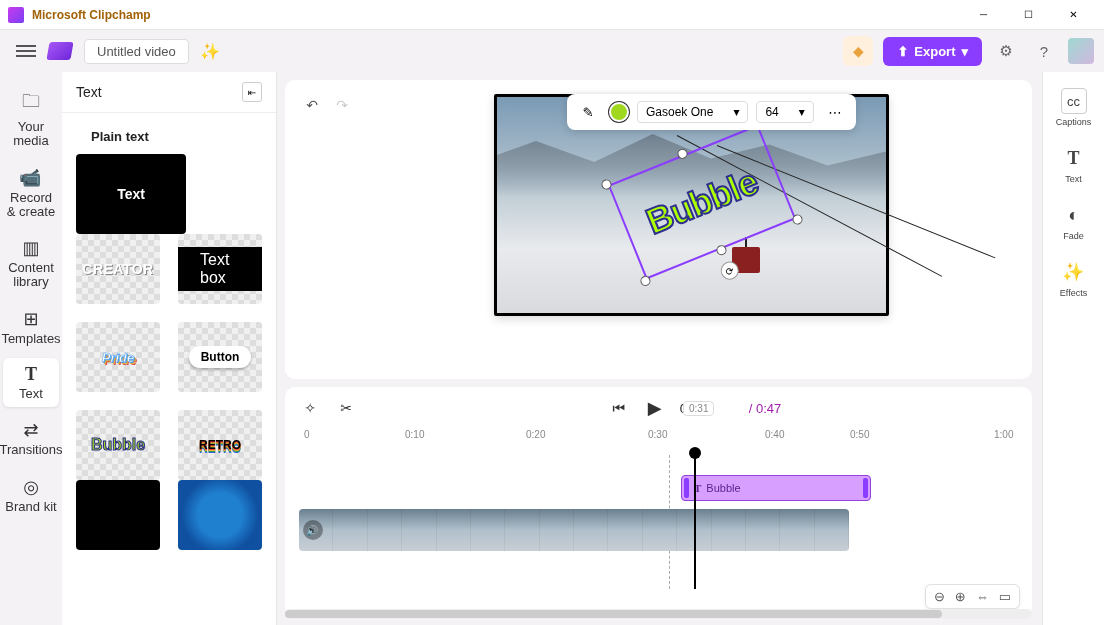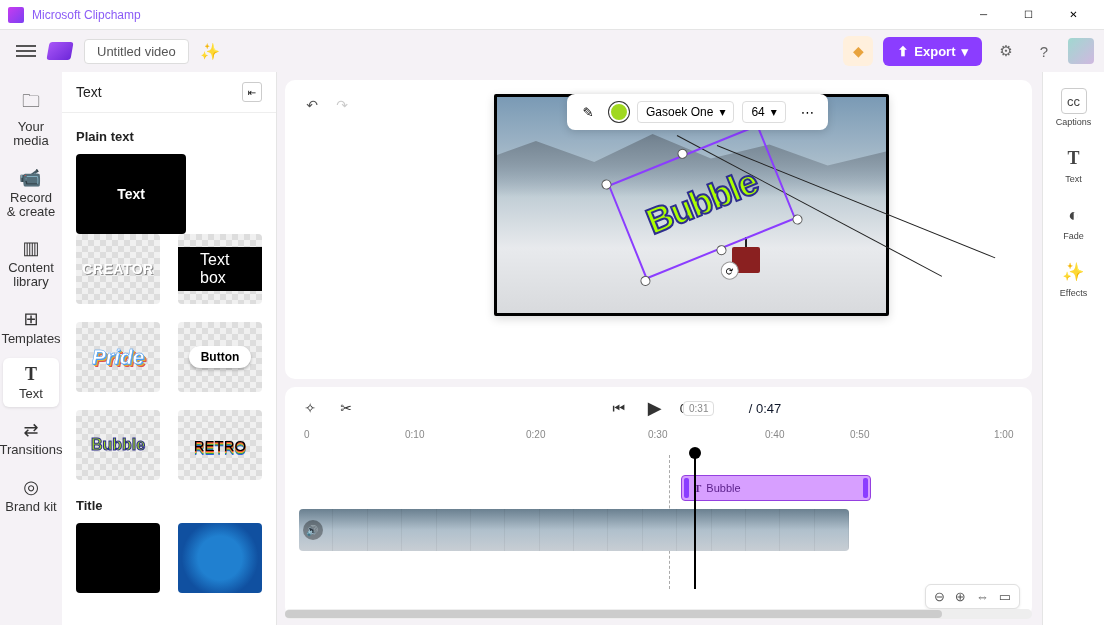--- a/index.html
+++ b/index.html
@@ -1,21 +1,21 @@
 <!DOCTYPE html>
 <html><head>
   <meta charset="utf-8">
   <style>
     * { box-sizing: border-box; margin: 0; padding: 0; font-family: 'Segoe UI', Arial, sans-serif; }
     body { width: 1104px; height: 625px; overflow: hidden; background: #fff; position: relative; }
 
     
     .titlebar { height: 30px; background: #fff; display: flex; align-items: center; padding: 0 8px; border-bottom: 1px solid #e5e5e5; }
     .titlebar .app-icon { width: 16px; height: 16px; background: linear-gradient(135deg,#c73cf0,#7b3ff2); border-radius: 2px; margin-right: 8px; }
-    .titlebar .title { font-size: 12px; color: #8b5cf6; }
+    .titlebar .title { font-size: 12px; color: #a16207; font-weight: bold; }
     .titlebar .win-controls { margin-left: auto; display: flex; gap: 0; }
     .titlebar .win-btn { width: 45px; height: 28px; display: flex; align-items: center; justify-content: center; font-size: 10px; cursor: pointer; }
 
     
     .toolbar { height: 42px; background: #f5f2f6; display: flex; align-items: center; padding: 0 10px 0 16px; gap: 12px; }
     .hamburger { width: 20px; cursor: pointer; }
     .hamburger-line { height: 2px; background: #555; margin: 3px 0; }
     .logo { width: 24px; height: 18px; background: linear-gradient(135deg,#a855f7,#6d28d9); border-radius: 3px; transform: skewX(-10deg); }
     .videoname { background: #fff; border: 1px solid #ddd; border-radius: 4px; padding: 4px 12px; font-size: 13px; color: #555; }
     .wand-icon { font-size: 16px; color: #aaa; }
@@ -35,72 +35,72 @@
     .farleft-item .icn { font-size: 18px; }
     .farleft-item .lbl { font-size: 13px; text-align:center; line-height:1.1; }
 
     
     .sidepanel { width: 215px; background: #fff; border-right: 1px solid #e5e5e5; display:flex; flex-direction:column; }
     .panel-header { display:flex; align-items:center; padding: 10px 14px; border-bottom:1px solid #eee; }
     .panel-header h3 { font-size: 14px; font-weight: 400; color:#222; }
     .panel-header .collapse { margin-left:auto; width:20px;height:20px; border:1px solid #ccc; border-radius:3px; display:flex;align-items:center;justify-content:center; font-size:10px;cursor:pointer;}
     .panel-body { flex:1; overflow-y:auto; padding: 10px 14px 0; position:relative;}
     .panel-body::-webkit-scrollbar{width:6px;} .panel-body::-webkit-scrollbar-thumb{background:#ccc;border-radius:3px;}
-    .section-title { font-size: 13px; font-weight:600; color:#222; margin: 6px 0 10px; }
+    .section-title { font-size: 13px; font-weight:600; color:#222; margin: 6px 15px 10px; }
     .section-row { display:flex; align-items:center; justify-content:space-between; margin: 16px 0 10px;}
     .section-row a { font-size:12px; color:#222; text-decoration:none; display:flex;align-items:center;gap:4px;}
     .plain-thumb { width:110px; height:80px; background:#000; display:flex;align-items:center;justify-content:center;color:#fff;font-size:14px;font-weight:600;cursor:pointer;border-radius:4px;}
     .grid { display:grid; grid-template-columns:1fr 1fr; gap:18px; }
     .tile { height:70px; border-radius:4px; display:flex;align-items:center;justify-content:center;cursor:pointer; font-weight:800; position:relative; overflow:hidden;
       background-image: linear-gradient(45deg,#ddd 25%,transparent 25%),linear-gradient(-45deg,#ddd 25%,transparent 25%),linear-gradient(45deg,transparent 75%,#ddd 75%),linear-gradient(-45deg,transparent 75%,#ddd 75%);
       background-size:12px 12px; background-position:0 0,0 6px,6px -6px,-6px 0; background-color:#f0f0f0;
     }
     .t-creator { color:#fff; font-family:Impact,sans-serif; font-size:14px; letter-spacing:0.5px; text-shadow:1px 1px 0 #888; }
     .t-textbox { background:#000;color:#fff;padding:4px 22px;font-size:16px;font-weight:400;}
-    .t-pride { font-size:21px; color:#fff; font-weight:900; font-style:italic;
+    .t-pride { font-size:13px; color:#fff; font-weight:900; font-style:italic;
        text-shadow: 1px 1px 0 #4c9cf0, 2px 2px 0 #e0b030, 3px 3px 0 #e05050; -webkit-text-stroke: 0.5px #4c9cf0;}
     .t-button { background:#fff;color:#000;padding:4px 12px;border-radius:14px;font-size:12px;font-weight:600;box-shadow:0 2px 3px rgba(0,0,0,0.25);}
     .t-bubble { font-size:16px; color:#a0d820; font-weight:900; -webkit-text-stroke:1px #2a2a8a; font-family: Impact, 'Arial Black', sans-serif;}
-    .t-retro { font-size:15px; color:#000; font-weight:400; font-family:Impact,sans-serif;
+    .t-retro { font-size:12px; color:#000; font-weight:700; font-family:Impact,sans-serif;
        text-shadow: 0 1px 0 #e84030, 0 2px 0 #f0b030, 0 3px 0 #30a050, 0 4px 0 #3060e0;}
 
     
     .center { flex:1; display:flex; flex-direction:column; background:#f5f2f6; padding: 8px 10px 8px 8px; gap:8px; position:relative;}
     .canvas-card { flex:1; background:#fff; border-radius:10px; padding:10px; display:flex; flex-direction:column;}
     .canvas-top { display:flex; align-items:flex-start; gap:14px; padding: 4px 6px 10px; }
     .undo-redo { display:flex; gap:8px; }
     .ur-btn { width:22px;height:22px;border:none;background:none;font-size:14px;color:#555;cursor:pointer;}
     .ur-btn:disabled { color:#ccc; }
     .preview-wrap { flex:1; display:flex; align-items:flex-start; justify-content:center; }
     .preview { width: 395px; height: 222px; background: linear-gradient(to bottom,#7a9ab5 0%,#c0cdd5 45%,#e8eaed 70%,#d8dadd 100%); border: 3px solid #000; border-left-width:3px; border-radius:2px; position:relative; box-shadow: 0 3px 10px rgba(0,0,0,0.15);}
     .mountains { position:absolute; top:30px; left:0; right:0; height:70px; background: linear-gradient(to bottom, #6a7a88 0%, #8898a5 50%, transparent 100%); clip-path: polygon(0 40%, 10% 20%, 25% 50%, 40% 10%, 55% 45%, 70% 25%, 85% 55%, 100% 35%, 100% 100%, 0 100%); }
     .cable { position:absolute; top:48px; left:220px; width:300px; height:1px; background:#222; transform:rotate(22deg); transform-origin:left;}
     .cable2 { position:absolute; top:38px; left:180px; width:300px; height:1px; background:#222; transform:rotate(28deg); transform-origin:left;}
     .gondola { position:absolute; top:150px; left:235px; width:28px;height:26px; background:#8a2020; border-radius:2px; }
     .gondola::before { content:''; position:absolute; top:-10px; left:50%; width:2px; height:10px; background:#222; transform:translateX(-50%);}
     .text-toolbar { position:absolute; top:-3px; left:70px; background:#fff; border-radius:8px; box-shadow:0 2px 8px rgba(0,0,0,0.15); padding:5px 8px; display:flex; align-items:center; gap:8px; z-index:10;}
     .tt-btn { width:26px;height:26px; border:none; background:none; cursor:pointer; display:flex;align-items:center;justify-content:center; border-radius:4px;}
     .color-dot { width:20px;height:20px;border-radius:50%;background:#a0d820; border:2px solid #fff; box-shadow:0 0 0 1px #333;}
-    .tt-select { display:flex;align-items:center;gap:6px; border:1px solid #ddd;border-radius:4px;padding:3px 8px;font-size:12px;cursor:pointer;}
+    .tt-select { display:flex;align-items:center;gap:20px; border:1px solid #ddd;border-radius:4px;padding:3px 8px;font-size:12px;cursor:pointer;}
     .bubble-box { position:absolute; top:40px; left:110px; width:190px; height:130px; transform: rotate(-22deg); }
     .bubble-frame { position:absolute; inset:14px; border:2px solid #8b3dff; }
     .bubble-text { position:absolute; inset:0; display:flex;align-items:center;justify-content:center; font-size:36px; font-weight:900; color:#acff00; -webkit-text-stroke:2px #2e2e8e; font-family: 'Arial Black', Impact, sans-serif; letter-spacing:-1px;}
     .handle { position:absolute; width:10px;height:10px;background:#fff;border:1px solid #555;border-radius:50%;}
     .h-tl{top:8px;left:8px;} .h-tr{top:8px;right:8px;} .h-bl{bottom:8px;left:8px;} .h-br{bottom:8px;right:8px;}
     .h-tm{top:8px;left:50%;transform:translateX(-50%);} .h-bm{bottom:8px;left:50%;transform:translateX(-50%);}
     .rotate-handle { position:absolute; bottom:-18px; left:50%; transform:translateX(-50%); width:18px;height:18px;background:#fff;border:1px solid #999;border-radius:50%;display:flex;align-items:center;justify-content:center;font-size:10px;cursor:pointer;}
     .fullscreen { position:absolute; bottom:14px; right:14px; font-size:14px;color:#666;cursor:pointer;}
 
     
     .timeline-card { height: 230px; background:#fff; border-radius:10px; padding: 10px 14px 8px; display:flex; flex-direction:column; position:relative;}
     .playback { display:flex; align-items:center; gap:14px; }
     .pb-btn { width:22px;height:22px;border:none;background:none;cursor:pointer;font-size:14px;color:#333;}
     .pb-center { flex:1; display:flex; align-items:center; justify-content:center; gap:14px;}
     .time-display { font-size:13px; color:#222;}
-    .time-display .dur{ color:#0f172a;margin-left:40px;}
+    .time-display .dur{ color:#a21caf;margin-left:40px;}
     .ruler { height:24px; position:relative; margin-top:6px; font-size:10px; color:#888;}
     .ruler-mark { position:absolute; top:4px; }
     .tracks { flex:1; position:relative; margin-top:6px;}
     .clip-text { position:absolute; top:20px; left:382px; width:190px; height:26px; background:#d79fff; border:1px solid #9540e0; border-radius:4px; display:flex;align-items:center;gap:5px; padding:0 6px; font-size:11px; color:#5a1f8a;}
     .clip-text::before, .clip-text::after { content:''; position:absolute; top:2px; bottom:2px; width:5px; background:#8b3dff; border-radius:2px;}
     .clip-text::before{left:2px;} .clip-text::after{right:2px;}
     .clip-video { position:absolute; top:54px; left:0; width:550px; height:42px; border-radius:4px; overflow:hidden; display:flex;}
     .vframe { flex:1; background: linear-gradient(to bottom,#6a8090 0%,#b0c0cc 50%,#c8ced4 100%); border-right:1px solid rgba(0,0,0,0.05);}
     .clip-video .spk { position:absolute; left:4px; top:50%; transform:translateY(-50%); width:20px;height:20px; background:rgba(0,0,0,0.35); border-radius:50%; color:#fff; font-size:10px;display:flex;align-items:center;justify-content:center;}
     .playhead { position:absolute; left:395px; top:0; bottom:20px; width:2px; background:#000; z-index:5;}
@@ -208,21 +208,20 @@
         <div class="tile">
             <span class="t-button">Button</span>
           </div>
         <div class="tile">
             <span class="t-bubble">Bubble</span>
           </div>
         <div class="tile">
             <span class="t-retro">RETRO</span>
           </div>
       </div>
-      <div class="section-title" style="margin-top:18px;">Title</div>
       <div class="grid">
         <div class="tile" style="background:#000"></div>
         <div class="tile" style="background:radial-gradient(circle,#2080d0 40%,#1050a0 70%)"></div>
       </div>
     </div>
   </div>
 
   <div class="center">
     <div class="canvas-card">
       <div class="canvas-top">

